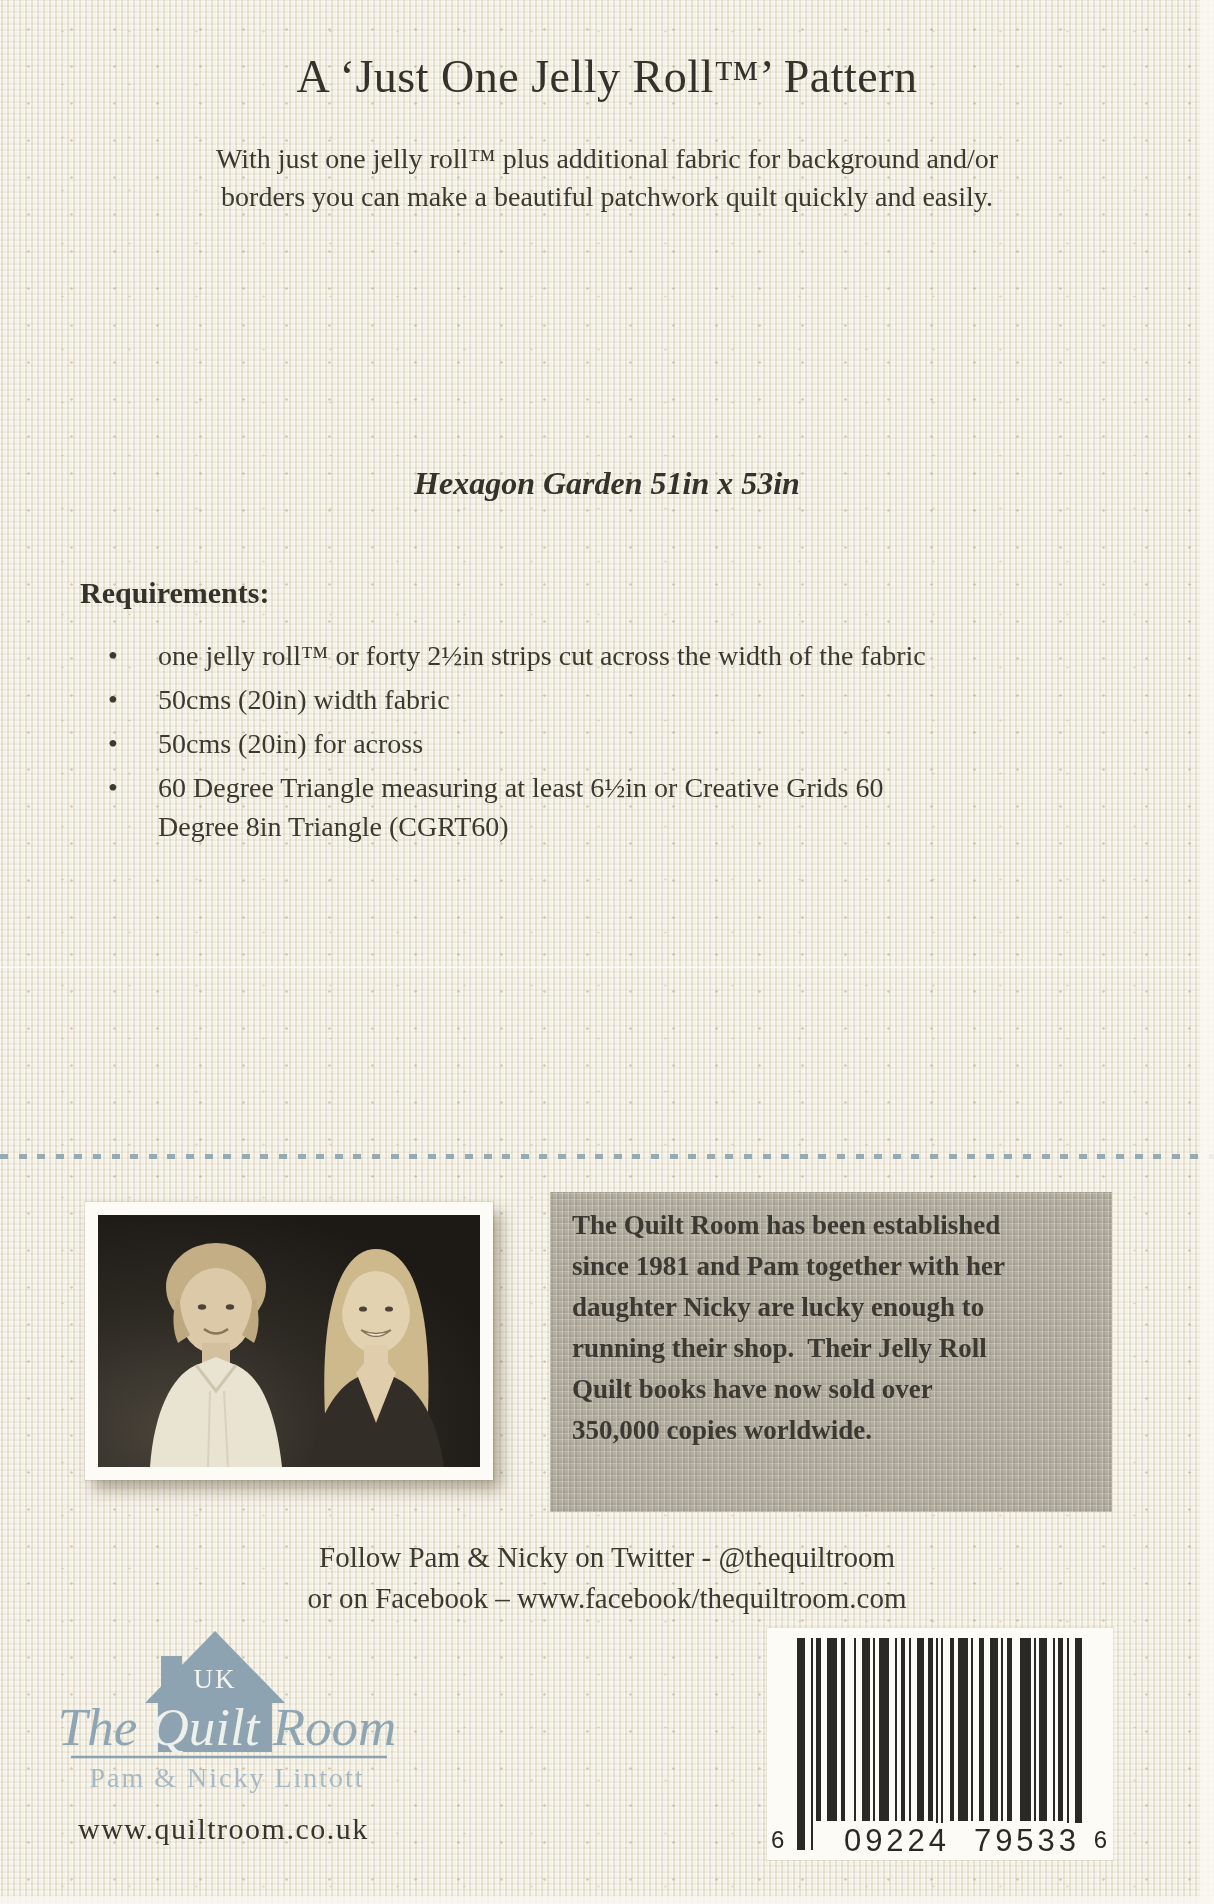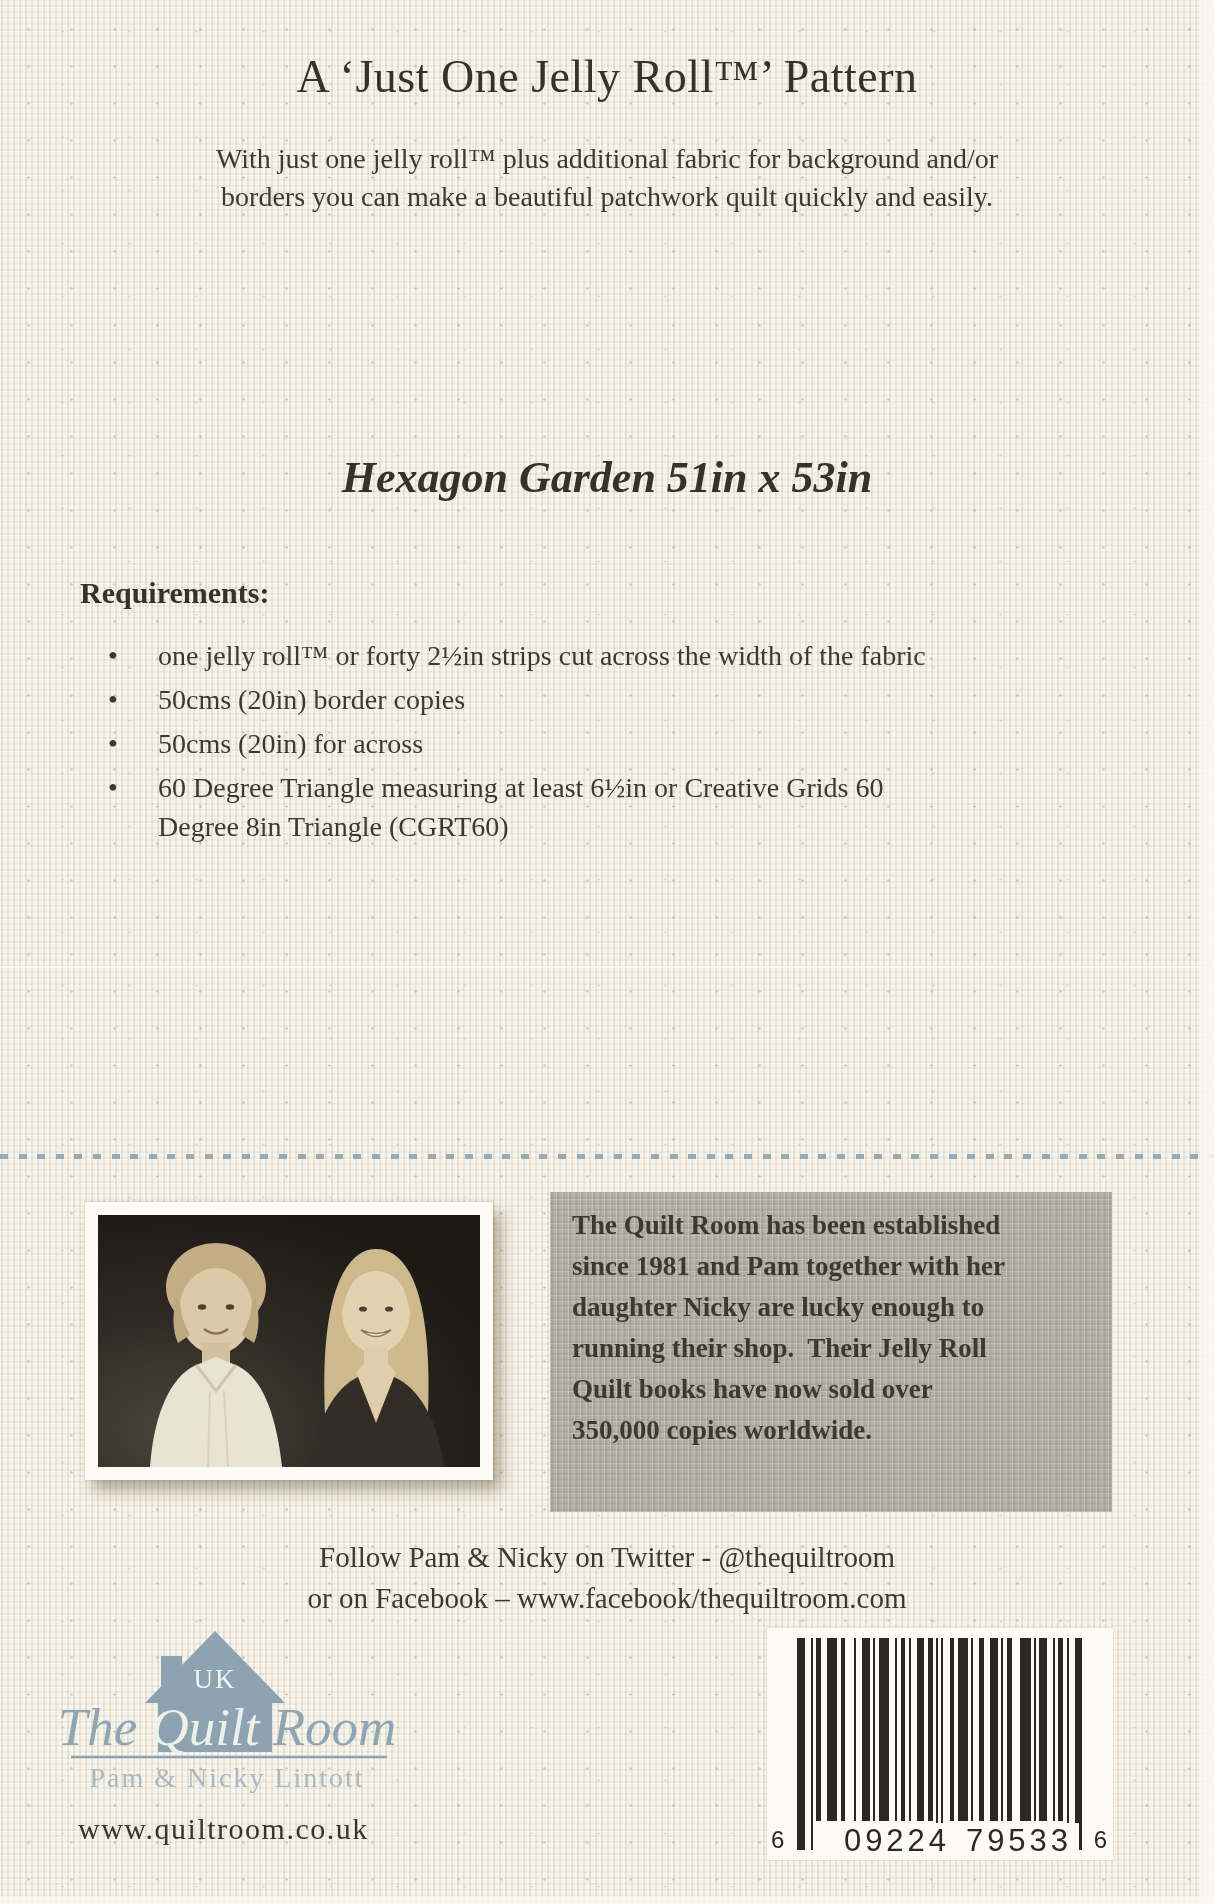--- a/index.html
+++ b/index.html
@@ -16,21 +16,21 @@
       repeating-linear-gradient(90deg, rgba(255,255,255,.55) 0 1px, rgba(215,205,182,.33) 1px 3px, rgba(252,250,244,.45) 3px 6px),
       repeating-linear-gradient(0deg, rgba(255,255,255,.5) 0 1px, rgba(210,200,176,.28) 1px 3px, rgba(250,247,240,.38) 3px 6px);
     background-size:43px 37px, 67px 53px, auto, auto;
     background-position:7px 11px, 29px 5px, 0 0, 0 0;
   }
   .abs{position:absolute;}
   .center{left:0;width:100%;text-align:center;}
 
   .title{top:50px;font-size:46px;letter-spacing:.5px;color:#34322b;}
   .intro{top:140px;font-size:28px;line-height:38px;color:#3c392f;}
-  .pattern-title{top:452px;font-size:44px;font-weight:bold;font-style:italic;color:#34322b;}
+  .pattern-title{top:465px;font-size:32px;font-weight:bold;font-style:italic;color:#34322b;}
 
   .req-heading{left:80px;top:576px;font-size:30px;font-weight:bold;color:#34322b;}
   ul.req-list{left:80px;top:620px;width:1010px;margin:16px;padding:0;list-style:none;}
   ul.req-list li{
     position:relative;padding-left:62px;margin-bottom:5px;
     font-size:28px;line-height:39px;color:#3c392f;
   }
   ul.req-list li::before{
     content:"\2022";position:absolute;left:12px;top:0;
     font-size:28px;color:#3c392f;
@@ -72,21 +72,21 @@
   }
   .barcode .bars{position:absolute;left:30px;top:10px;width:286px;height:212px;}
   .barcode .bars div{position:absolute;top:0;background:#2b2925;}
   .barcode .bdigit{
     position:absolute;font-family:"Liberation Sans","DejaVu Sans",sans-serif;
     color:#2b2925;background:var(--barcode-label,#fcfbf6);
   }
   .bd-left{left:4px;bottom:6px;font-size:24px;}
   .bd-right{right:6px;bottom:6px;font-size:24px;}
   .bd-g1{left:70px;bottom:1px;width:120px;text-align:center;font-size:31px;letter-spacing:4px;}
-  .bd-g2{left:192px;bottom:1px;width:120px;text-align:center;font-size:31px;letter-spacing:4px;margin-top:43px;}
+  .bd-g2{left:200px;bottom:1px;width:120px;text-align:center;font-size:31px;letter-spacing:4px;margin-top:43px;}
 
   .edge-right{right:0;top:0;width:14px;height:100%;background:rgba(250,248,242,.85);}
   .edge-bottom{left:0;bottom:0;width:100%;height:8px;background:rgba(250,248,242,.8);}
 </style>
 </head>
 <body>
 
 <div class="page" style="--fabric: #ece7d9; --ink: #39362e; --accent-slate: #8da3b1; --logo-tagline: #a7bac4; --divider: #8ba3ad; --about-box-bg: #b4afa2; --barcode-label: #fcfbf6;">
 
   <div class="abs center title">A ‘Just One Jelly Roll™’ Pattern</div>
@@ -95,21 +95,21 @@
       <div class="intro-line">With just one jelly roll™ plus additional fabric for background and/or</div>
       <div class="intro-line">borders you can make a beautiful patchwork quilt quickly and easily.</div>
     </div>
 
   <div class="abs center pattern-title">Hexagon Garden 51in x 53in</div>
 
   <div class="abs req-heading">Requirements:</div>
 
   <ul class="abs req-list">
       <li>one jelly roll™ or forty 2½in strips cut across the width of the fabric</li>
-      <li>50cms (20in) border copies</li>
+      <li>50cms (20in) width fabric</li>
       <li>50cms (20in) for across</li>
       <li>
         <div>60 Degree Triangle measuring at least 6½in or Creative Grids 60</div>
         <div>Degree 8in Triangle (CGRT60)</div>
       </li>
     </ul>
 
   <div class="abs crease"></div>
   <div class="abs divider"></div>
 

